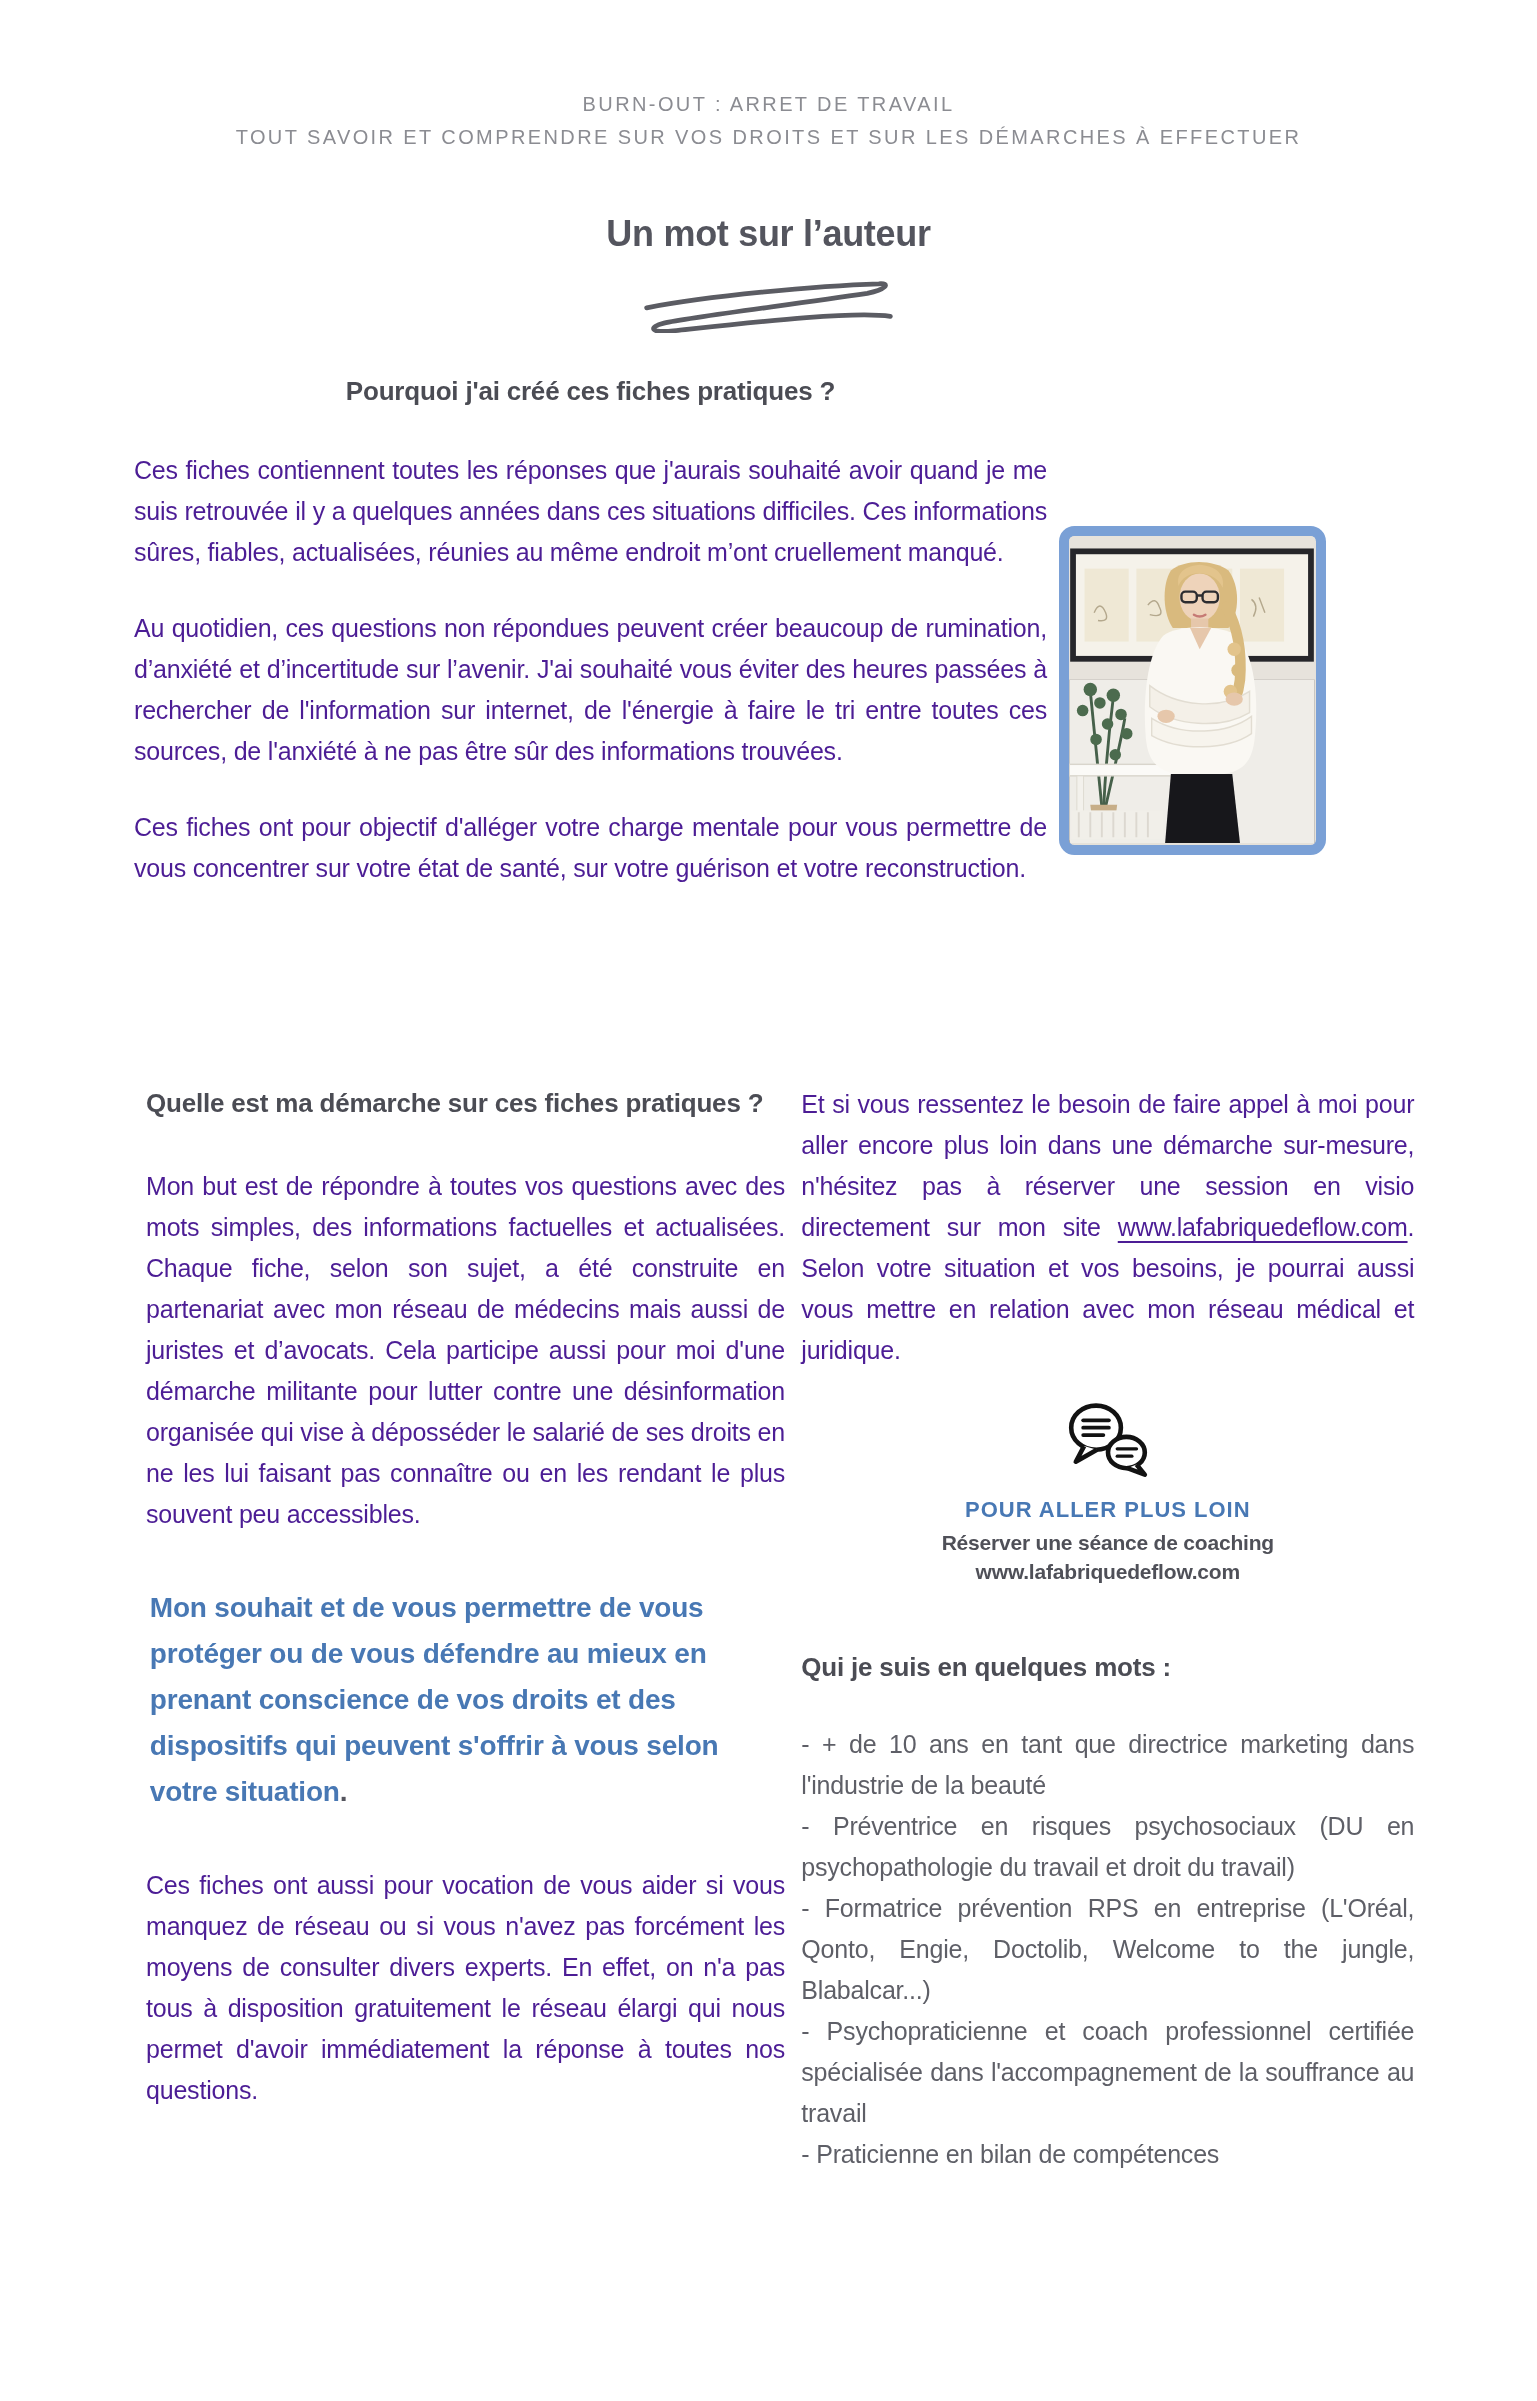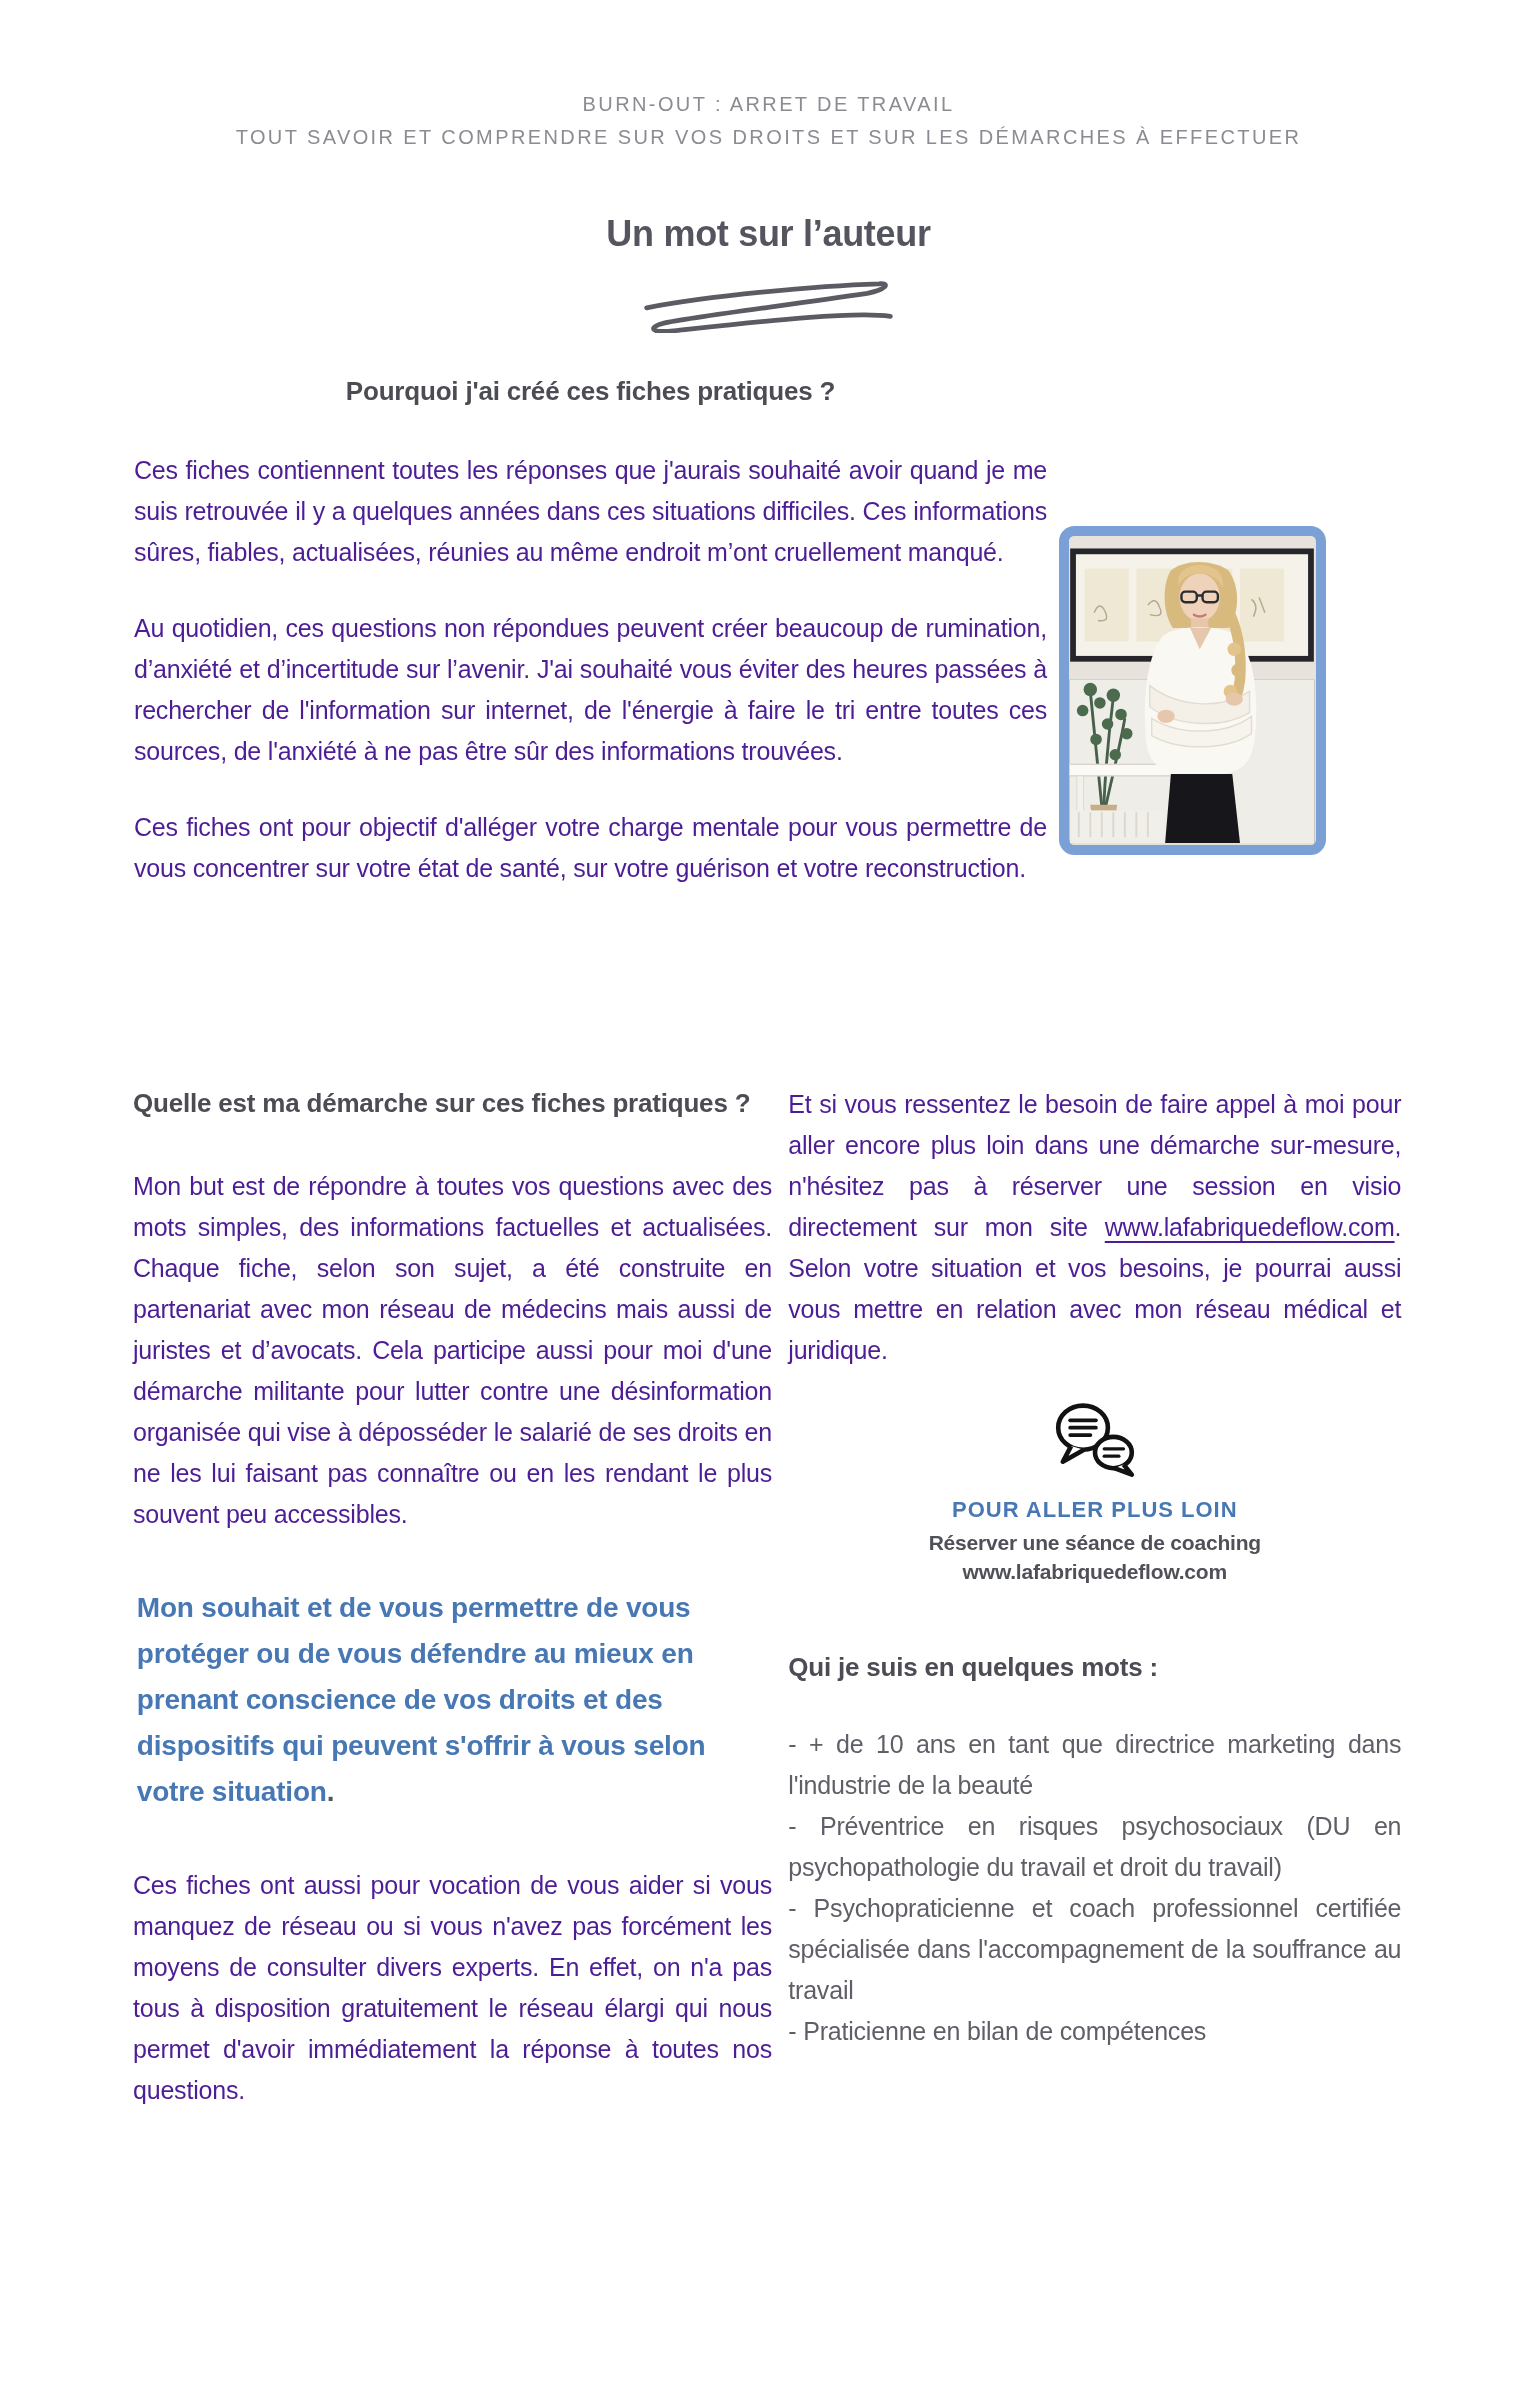--- a/index.html
+++ b/index.html
@@ -38,21 +38,21 @@
   .intro .body-p { margin-bottom:35px; }
   
   .photo-frame {
     position:absolute; left:1059px; top:526px; width:267px; height:329px;
     border:10.6px solid #7aa0d6; border-radius:15.4px; overflow:hidden;
     background:#e5e1da;
   }
   .photo-frame svg { display:block; }
   
   .columns {
-    position:absolute; left:133px; top:1084px; width:1268px;
+    position:absolute; left:146px; top:1084px; width:1268px;
     display:grid; grid-template-columns:639px 613px; column-gap:16.3px;
   }
   .colL h2.sec { line-height:38px; text-align:justify; }
   .colL .body-p.p1 { margin-top:44px; }
   .highlight {
     margin-top:50px; padding:0 3.8px;
     font-size:28px; line-height:46px; font-weight:700; 
     color:#4878b4; letter-spacing:-0.2px;
   }
   .highlight .dot { color:#54555e; }
@@ -222,20 +222,21 @@
         <div class="callout-caption">
           <div>Réserver une séance de coaching</div>
           <div>www.lafabriquedeflow.com</div>
         </div>
       </div>
 
       <h2 class="sec who-heading">Qui je suis en quelques mots :</h2>
       <div class="who-list">
         <p>- + de 10 ans en tant que directrice marketing dans l'industrie de la beauté</p>
         <p>- Préventrice en risques psychosociaux (DU en psychopathologie du travail et droit du travail)</p>
+        <p>- Formatrice prévention RPS en entreprise (L'Oréal, Qonto, Engie, Doctolib, Welcome to the jungle, Blabalcar...)</p>
         <p>- Psychopraticienne et coach professionnel certifiée spécialisée dans l'accompagnement de la souffrance au travail</p>
         <p>- Praticienne en bilan de compétences</p>
       </div>
     </div>
 
   </div>
 
   <div class="footer-logo">
     <div class="logo-line"><span class="logo-f">F.</span><span class="logo-script">low</span><span class="logo-dash"></span></div>
     <div class="logo-rule"></div>

